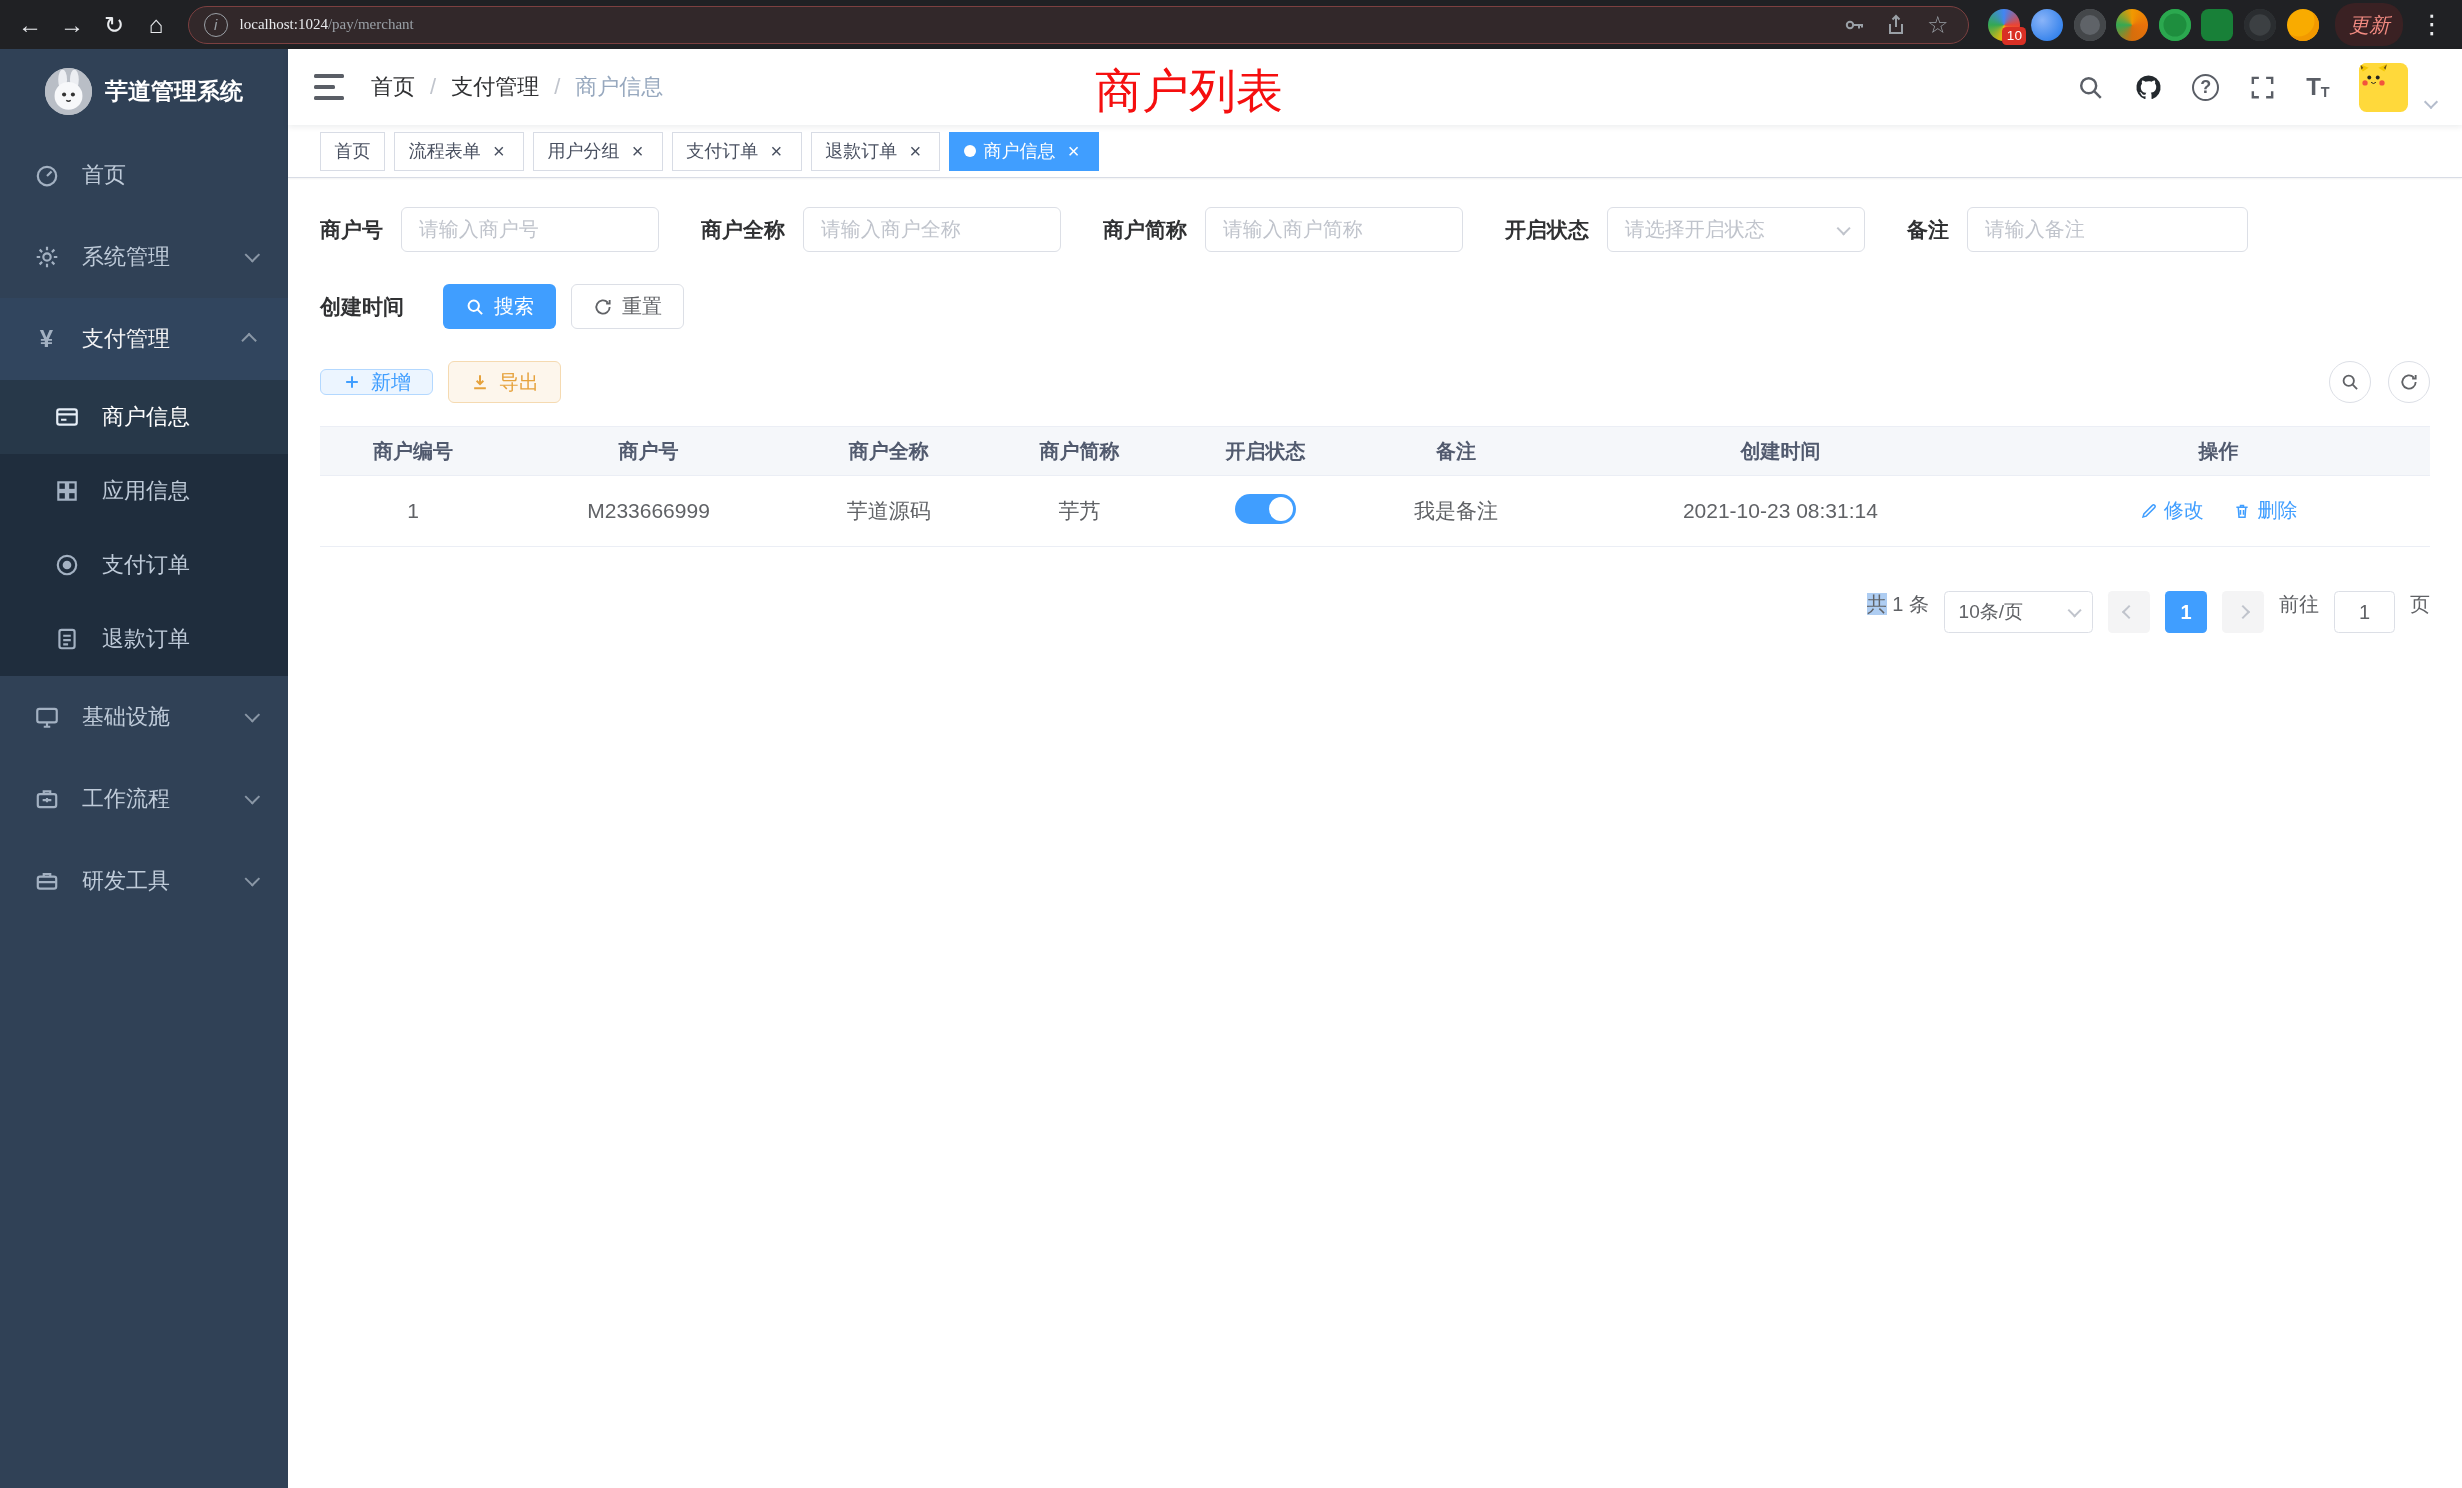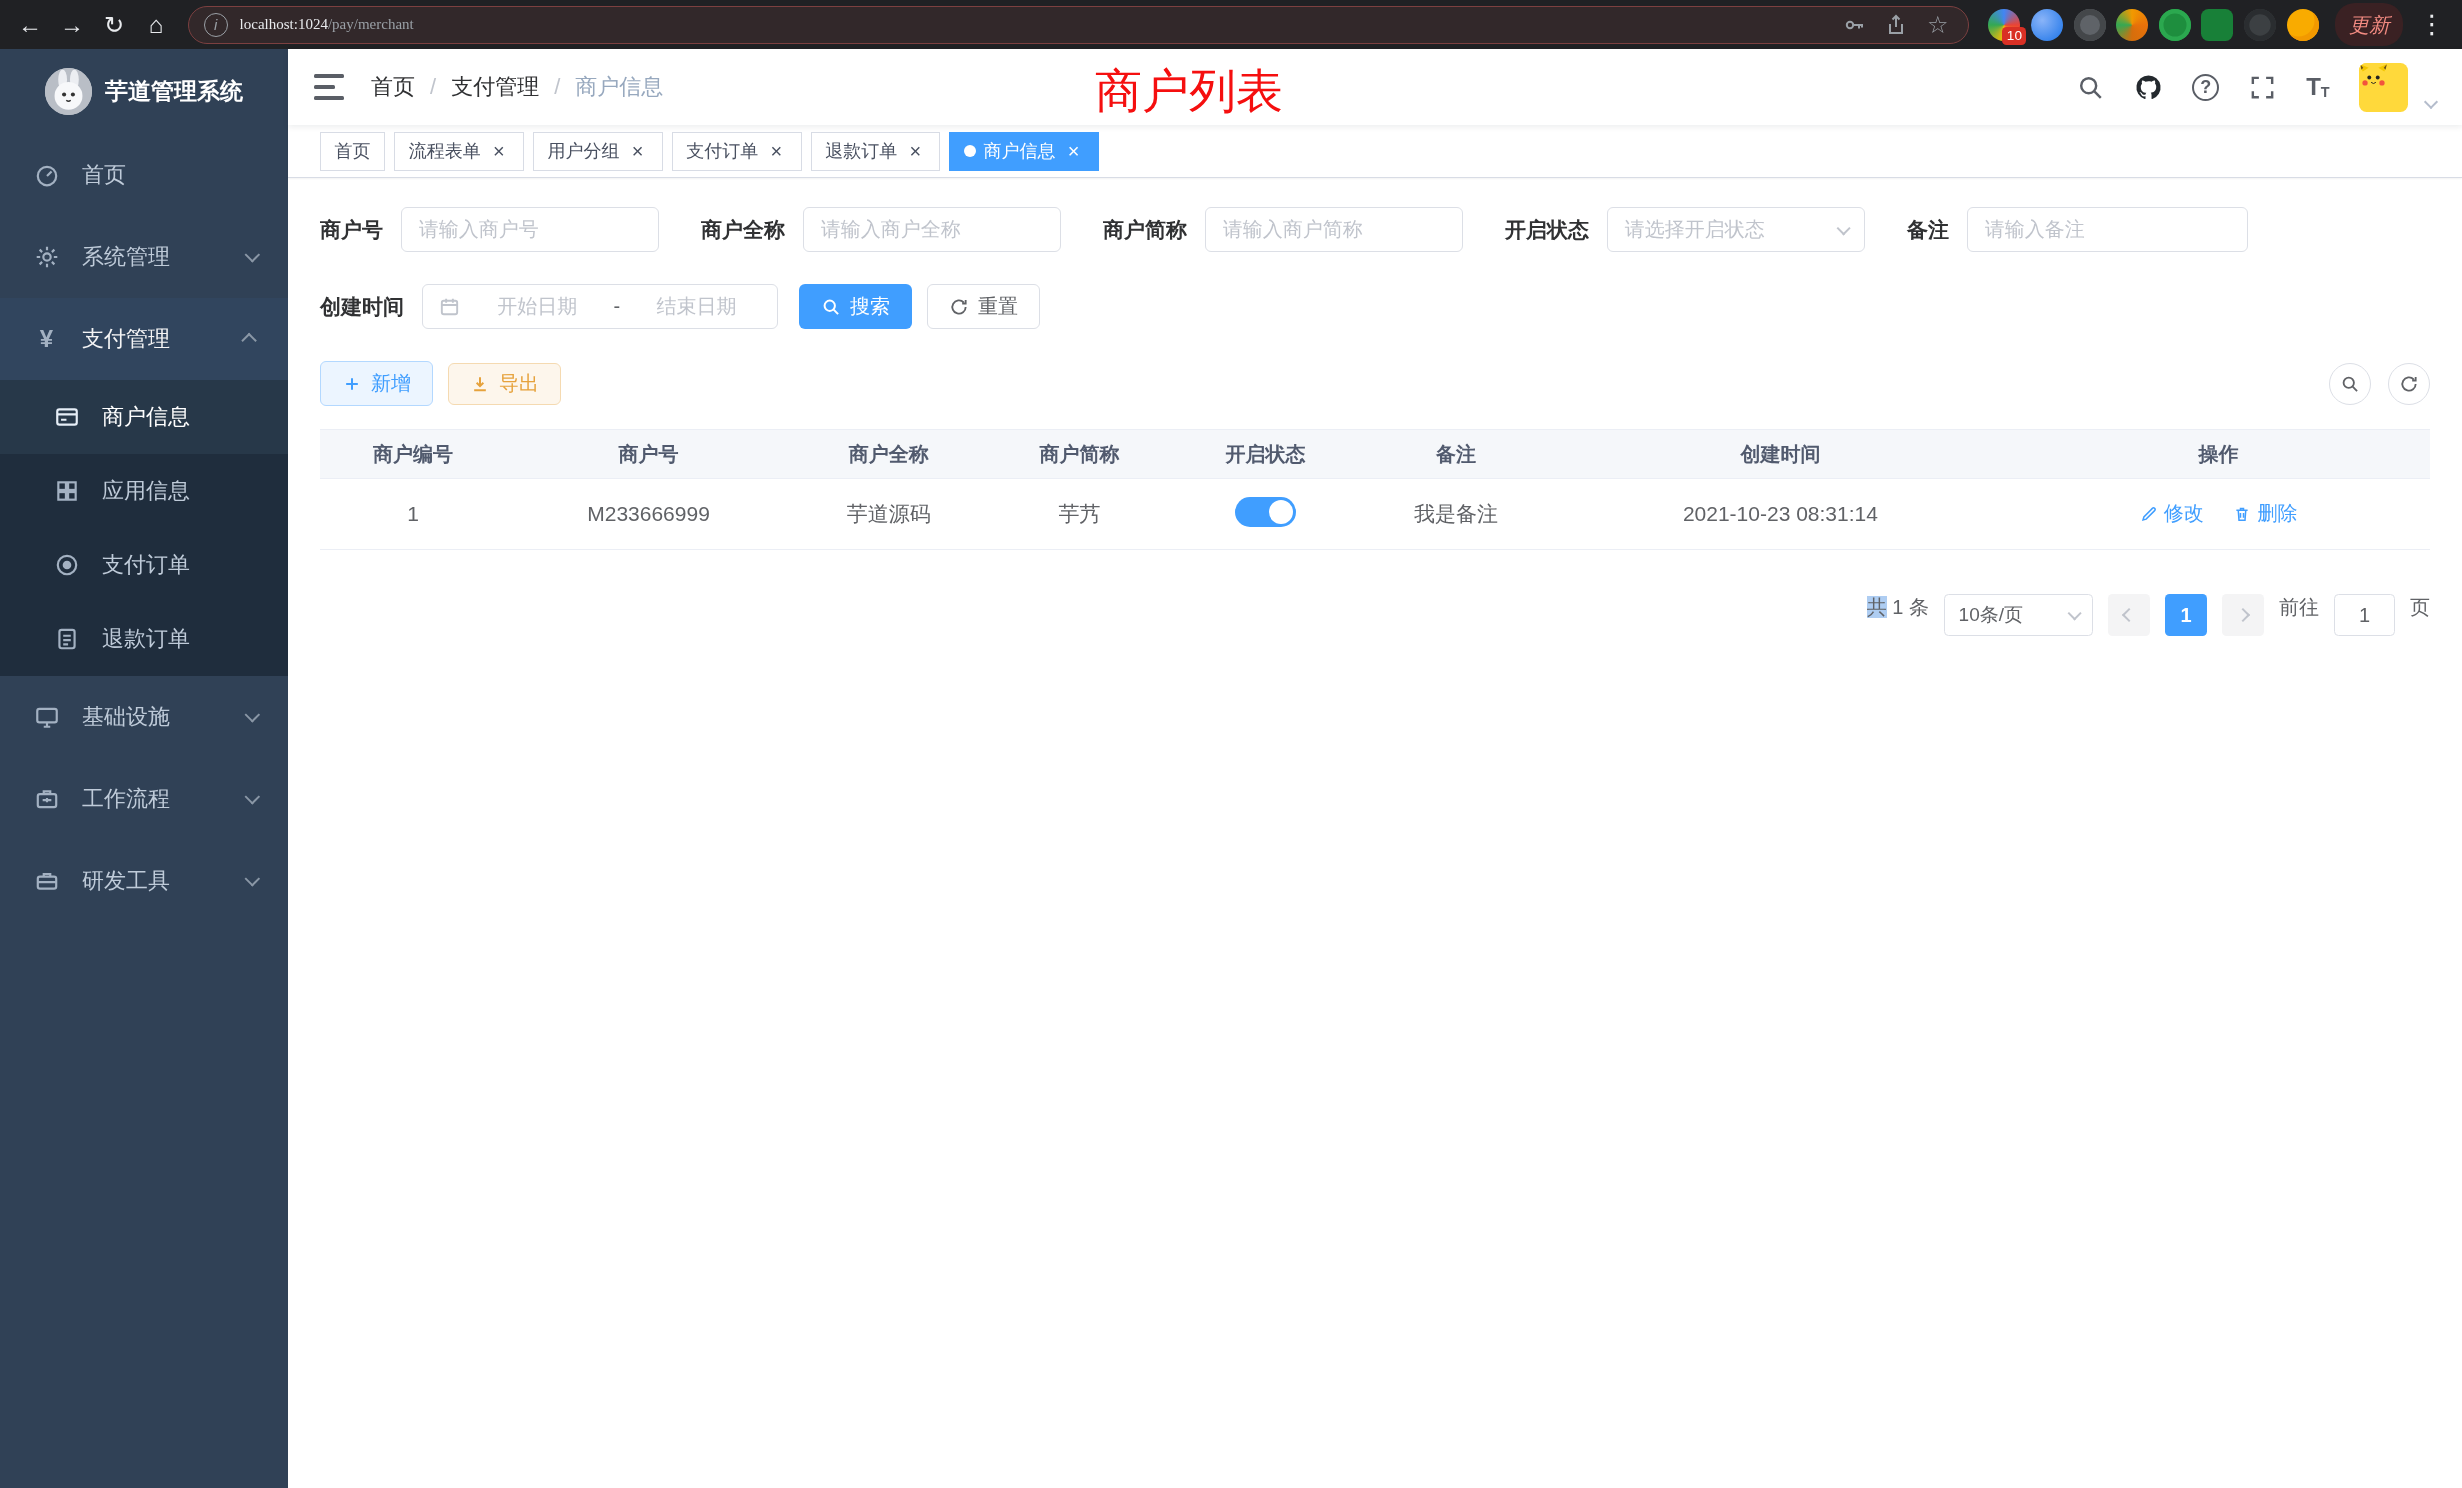--- a/index.html
+++ b/index.html
@@ -110,21 +110,21 @@
   .daterange svg { width:23px; height:23px; color:#c0c4cc; flex-shrink:0; }
   .daterange .ph { flex:1; text-align:center; font-size:20px; color:#c0c4cc; white-space:nowrap; }
   .daterange .dash { color:#606266; font-size:20px; }
 
   .btn { height:45px; border-radius:6px; font-size:20px; display:inline-flex; align-items:center; gap:9px;
     padding:0 21px; border:1.5px solid transparent; cursor:pointer; white-space:nowrap;
     font-family:"Liberation Sans","DejaVu Sans",sans-serif; }
   .btn svg { width:20px; height:20px; }
   .btn-primary { background:#409eff; color:#fff; }
   .btn-default { background:#fff; border-color:#dcdfe6; color:#606266; }
-  .btn-plain-primary { background:#ecf5ff; border-color:#b3d8ff; color:#409eff; height:45px; }
+  .btn-plain-primary { background:#ecf5ff; border-color:#b3d8ff; color:#409eff; height:26px; }
   .btn-plain-warning { background:#fdf6ec; border-color:#f5dab1; color:#e6a23c; height:42px; }
   .btn + .btn { margin-left:15px; }
 
   .toolbar { display:flex; align-items:center; margin:3px 0 23px; }
   .tool-right { margin-left:auto; display:flex; gap:16.7px; }
   .circ-btn { width:42px; height:42px; border:1.5px solid #dcdfe6; border-radius:50%; background:#fff;
     display:flex; align-items:center; justify-content:center; color:#606266; cursor:pointer; }
   .circ-btn svg { width:20px; height:20px; }
 
   table.grid { width:100%; border-collapse:collapse; }
@@ -420,29 +420,20 @@
         </div>
         <div class="fitem" style="margin-right:0;">
           <span class="flabel">备注</span>
           <input class="el-input wide" placeholder="请输入备注" style="">
         </div>
       </div>
 
       <div class="frow">
         <div class="fitem" style="margin-right:21px;">
           <span class="flabel">创建时间</span>
-          <div class="daterange">
-            <svg viewBox="0 0 24 24" fill="none" stroke="currentColor" stroke-width="2">
-                <rect x="4" y="6" width="16" height="14" rx="2"></rect>
-                <path d="M4 10.5h16M8.5 4v4M15.5 4v4"></path>
-              </svg>
-            <span class="ph">开始日期</span>
-            <span class="dash">-</span>
-            <span class="ph">结束日期</span>
-          </div>
         </div>
         <button class="btn btn-primary">
           <svg viewBox="0 0 24 24" fill="none" stroke="currentColor" stroke-width="2.4">
               <circle cx="10.5" cy="10.5" r="6.2"></circle>
               <path d="M15.2 15.2 20.5 20.5"></path>
             </svg>
           <span>搜索</span>
         </button>
         <button class="btn btn-default">
           <svg viewBox="0 0 24 24" fill="none" stroke="currentColor" stroke-width="2.2">

